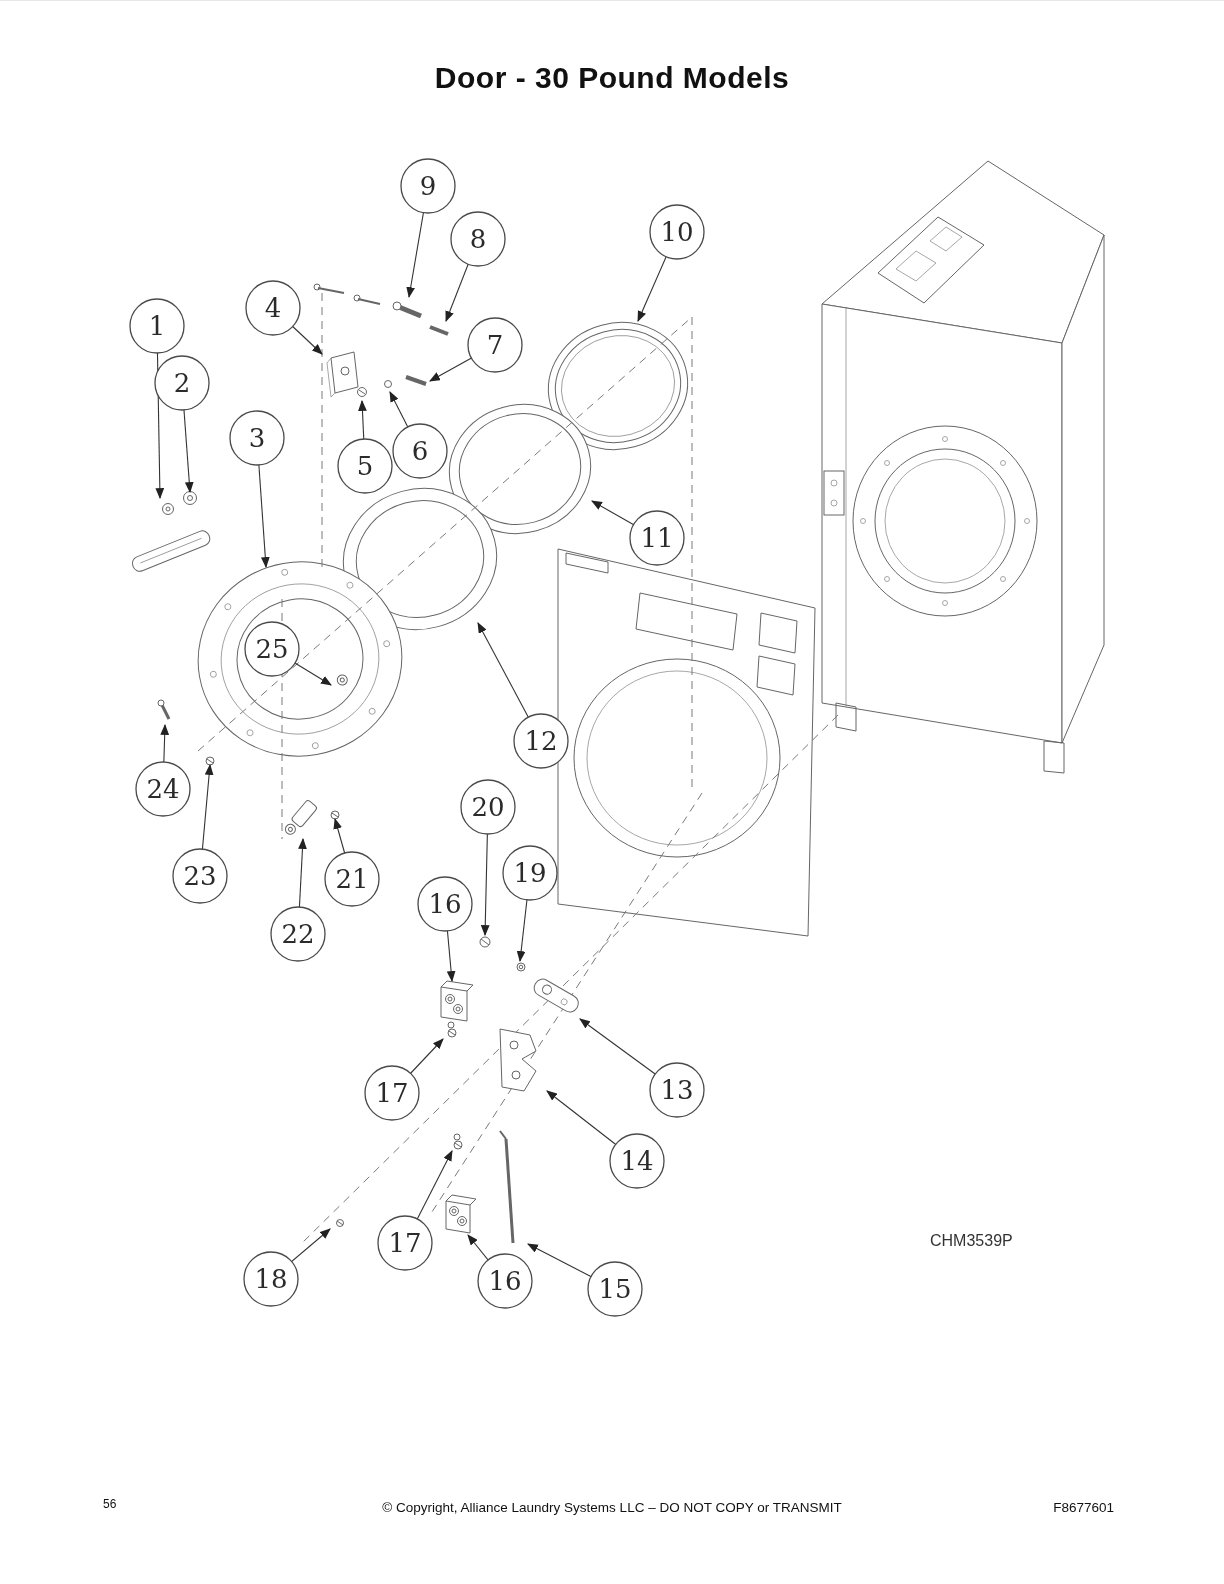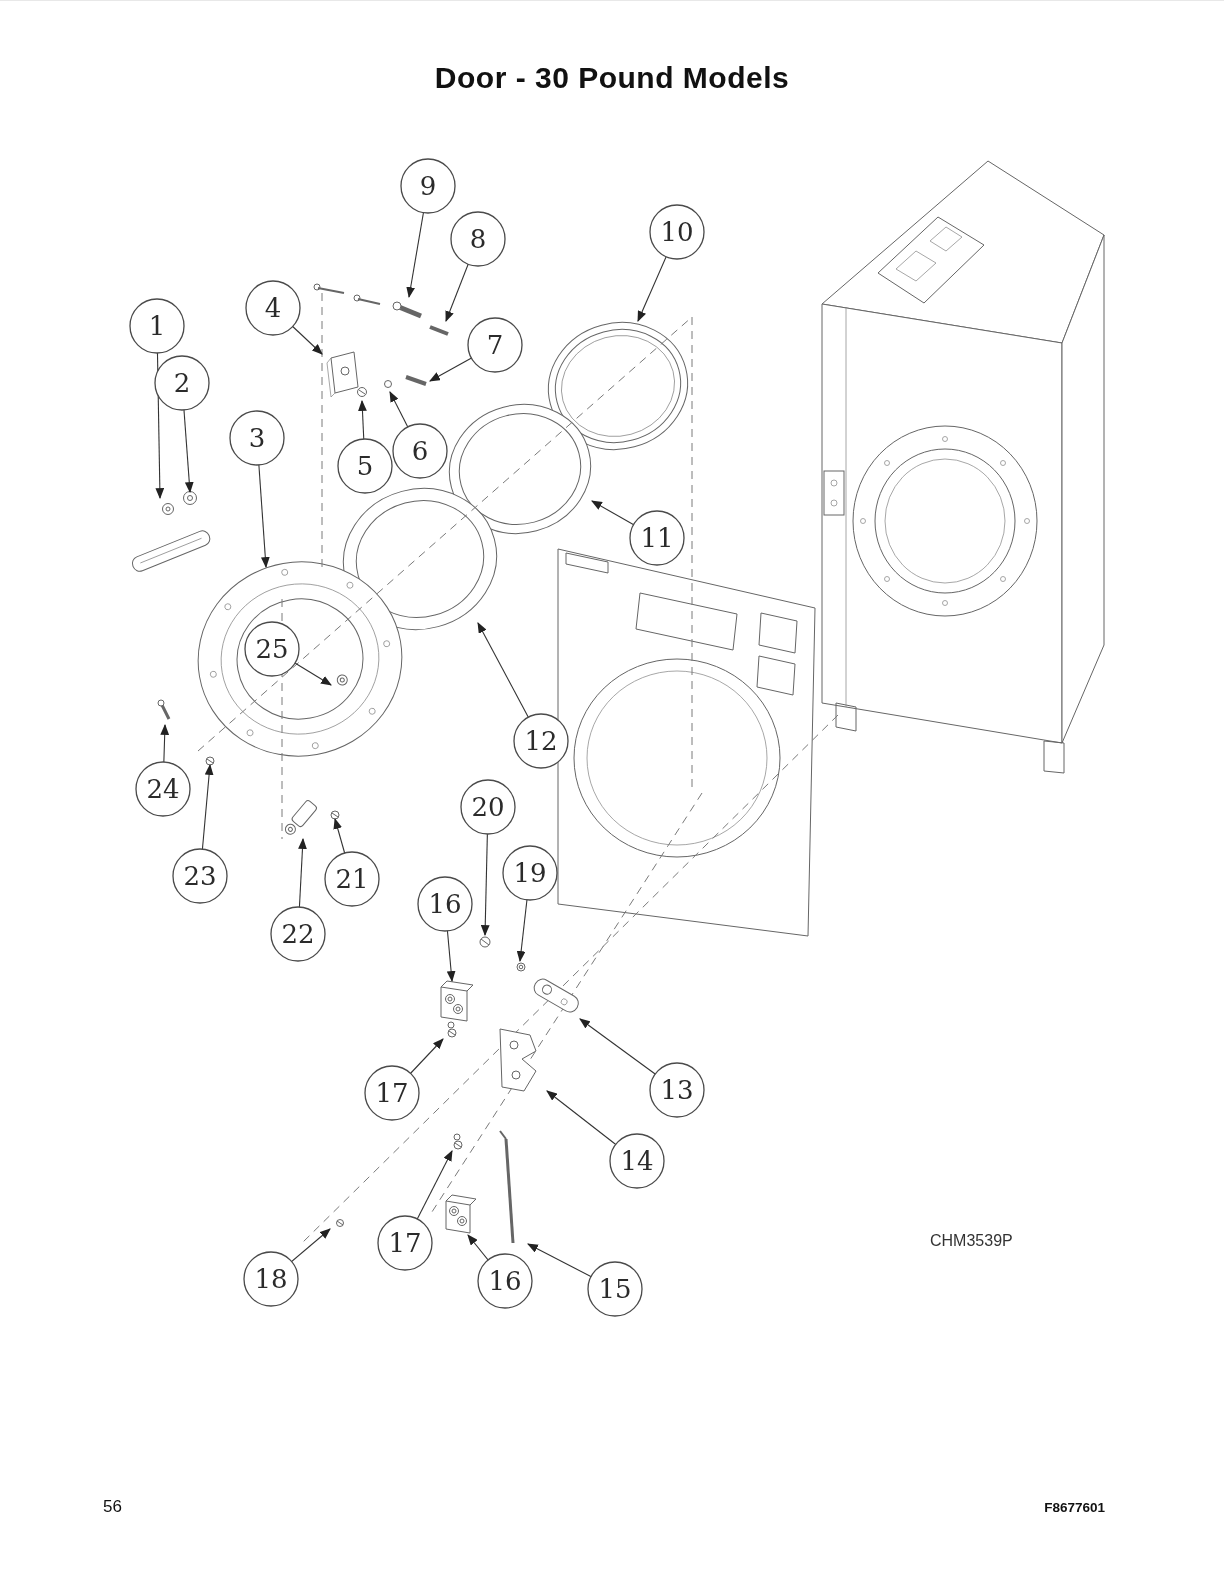--- a/index.html
+++ b/index.html
@@ -16,23 +16,23 @@
     text-align:center;
     font-size:30px;font-weight:bold;color:#111;
     letter-spacing:.5px;
   }
   .diagram-svg{position:absolute;left:0;top:0;}
   .diagram-code{
     position:absolute;left:930px;top:1231px;
     font-size:16px;color:#333;
   }
   .footer{position:absolute;left:0;right:0;top:1496px;height:30px;font-size:13.5px;color:#111;}
-  .footer .pageno{position:absolute;left:103px;top:0;font-size:17px;}
+  .footer .pageno{position:absolute;left:103px;top:0;font-size:12px;}
   .footer .copy{position:absolute;left:0;right:0;top:3px;text-align:center;}
-  .footer .docno{position:absolute;right:119px;top:3px;font-weight:bold;}
+  .footer .docno{position:absolute;right:110px;top:3px;}
 
   
   .art{stroke:#666;fill:none;stroke-width:1;}
   .art .fillw{fill:#ffffff;}
   .art-thin{stroke:#8a8a8a;stroke-width:.75;fill:none;}
   .dash line{stroke:#7a7a7a;stroke-width:1;stroke-dasharray:8 6;}
   .balloon{fill:#ffffff;stroke:#4a4a4a;stroke-width:1.3;}
   .balloon-num{font-family:"DejaVu Serif", serif;font-size:26px;fill:#2b2b2b;text-anchor:middle;}
   .leader{stroke:#333;stroke-width:1.1;}
 </style>
@@ -352,16 +352,17 @@
           <circle cx="505" cy="1280" r="27" class="balloon"></circle>
           <text x="505" y="1289" class="balloon-num">16</text>
         </g>
       </g>
   </svg>
 
   <div class="diagram-code">CHM3539P</div>
 
   <div class="footer">
     <span class="pageno">56</span>
+    <span class="copy">© Copyright, Alliance Laundry Systems LLC – DO NOT COPY or TRANSMIT</span>
     <span class="docno">F8677601</span>
   </div>
 
 </div>
 
 </body></html>

